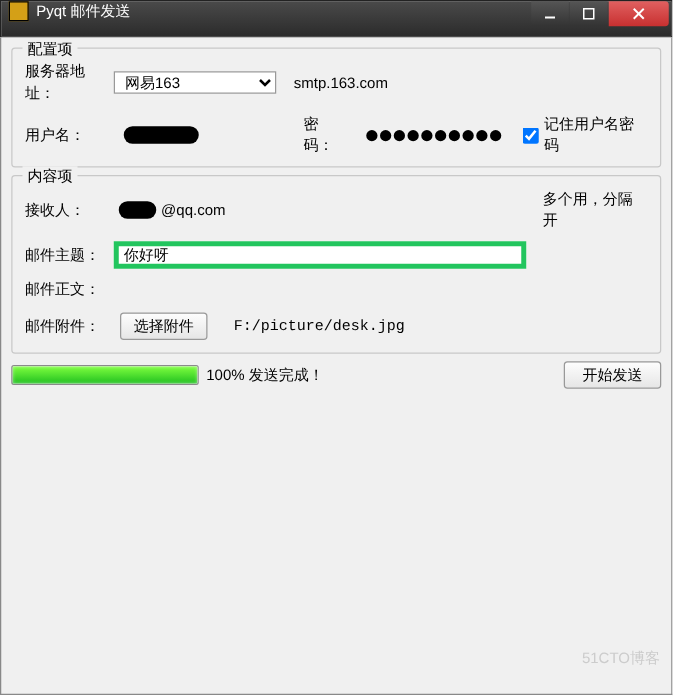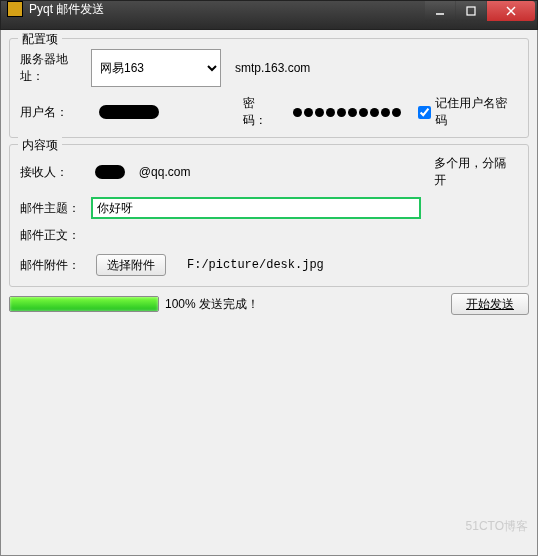--- a/index.html
+++ b/index.html
@@ -18,24 +18,24 @@
 .client { background: #f0f0f0; border: 1px solid #888; border-top: none; padding: 8px; height: 526px; }
 
 .group { border: 1px solid #c8c8c8; border-radius: 3px; padding: 10px 10px 8px; margin-bottom: 6px; position: relative; background: #f0f0f0; }
 .group-title { position: absolute; top: -8px; left: 8px; background: #f0f0f0; padding: 0 4px; font-size: 12px; }
 
 .row { display: flex; align-items: center; margin-bottom: 8px; gap: 6px; }
 .row.last { margin-bottom: 0; gap: 11px; }
 .lbl { width: 65px; font-size: 12px; }
 .lbl-sm { font-size: 12px; margin: 0 4px 0 8px; }
 
-select.combo { width: 130px; height: 38px; background: #fff; border: 1px solid #999; font-size: 12px; padding: 0 4px; }
+select.combo { width: 130px; height: 18px; background: #fff; border: 1px solid #999; font-size: 12px; padding: 0 4px; }
 .static { font-size: 12px; padding-left: 8px; }
 
-input.text { height: 22px; border: 2px solid #22c55e; background: #fff; padding: 0 4px; font-size: 12px; }
+input.text { height: 22px; border: 4px solid #22c55e; background: #fff; padding: 0 4px; font-size: 12px; }
 .user-input { width: 130px; }
 .recv-input { width: 330px; }
 .subj-input { width: 330px; }
 
 .redact { display:inline-block; height:14px; border-radius:7px; background:#000; }
 .redact.w60 { width:60px; }
 .redact.w30 { width:30px; }
 .pwd-dots { display:flex; align-items:center; height:22px; gap:2px;}
 .pwd-dots span { width:9px;height:9px;background:#000;border-radius:50%;display:inline-block;}
 
@@ -43,21 +43,21 @@
 .chk input { width: 13px; height: 13px; }
 
 textarea.body { width: 100%; height: 190px; border: 1px solid #abadb3; background: #fff; padding: 4px; font-size: 12px; font-family: inherit; resize: none; }
 
 button.filebtn { height: 22px; padding: 0 10px; background: linear-gradient(#fdfdfd,#e6e6e6); border: 1px solid #999; border-radius: 3px; font-size: 12px; cursor: pointer; }
 .filepath { font-family: "Courier New", monospace; font-size: 12px; margin-left: 10px; }
 
 .bottom { display: flex; align-items: center; gap: 6px; margin-top: 4px; }
 .progress { width: 150px; height: 16px; border: 1px solid #8a8a8a; background: #e8e8e8; border-radius: 2px; overflow: hidden; }
 .progress-fill { height: 100%; background: linear-gradient(#7fff3f,#20c020); box-shadow: inset 0 0 3px rgba(255,255,255,.6); }
-.sendbtn { margin-left: auto; height: 22px; padding: 0 14px; background: linear-gradient(#fdfdfd,#e6e6e6); border: 1px solid #999; border-radius: 3px; font-size: 12px; cursor: pointer; text-decoration: underline; }
+.sendbtn { margin-left: auto; height: 22px; padding: 0 14px; background: linear-gradient(#fdfdfd,#e6e6e6); border: 1px solid #999; border-radius: 3px; font-size: 12px; cursor: pointer; }
 
 .watermark { position: fixed; right: 10px; bottom: 22px; color: #ccc; font-size: 12px; transform: rotate(0deg); pointer-events: none; }
 </style>
 </head>
 <body>
 
 <div class="titlebar">
   <div class="icon"></div>
   <div class="title">Pyqt 邮件发送</div>
   <div class="btns">
@@ -116,21 +116,21 @@
         <span>记住用户名密码</span>
       </label>
     </div>
   </div>
 
   <div class="group" style="padding-bottom:10px">
     <div class="group-title">内容项</div>
 
     <div class="row">
       <span class="lbl">接收人：</span>
-      <span class="text recv-input" style="display:inline-flex;align-items:center;padding:0 4px;gap:14px">
+      <span class="text recv-input" style="display:inline-flex;align-items:center;padding:0 4px;gap:4px">
           <span class="redact w30"></span>
           <span>@qq.com</span>
         </span>
       <span class="static">多个用，分隔开</span>
     </div>
 
     <div class="row">
       <span class="lbl">邮件主题：</span>
       <input class="text subj-input" value="你好呀" style="">
     </div>

